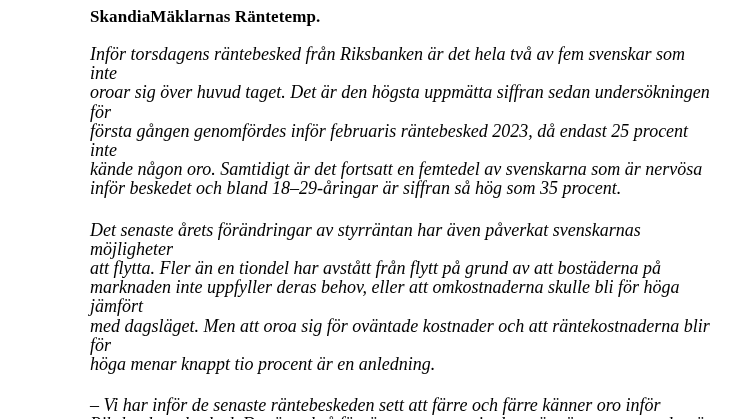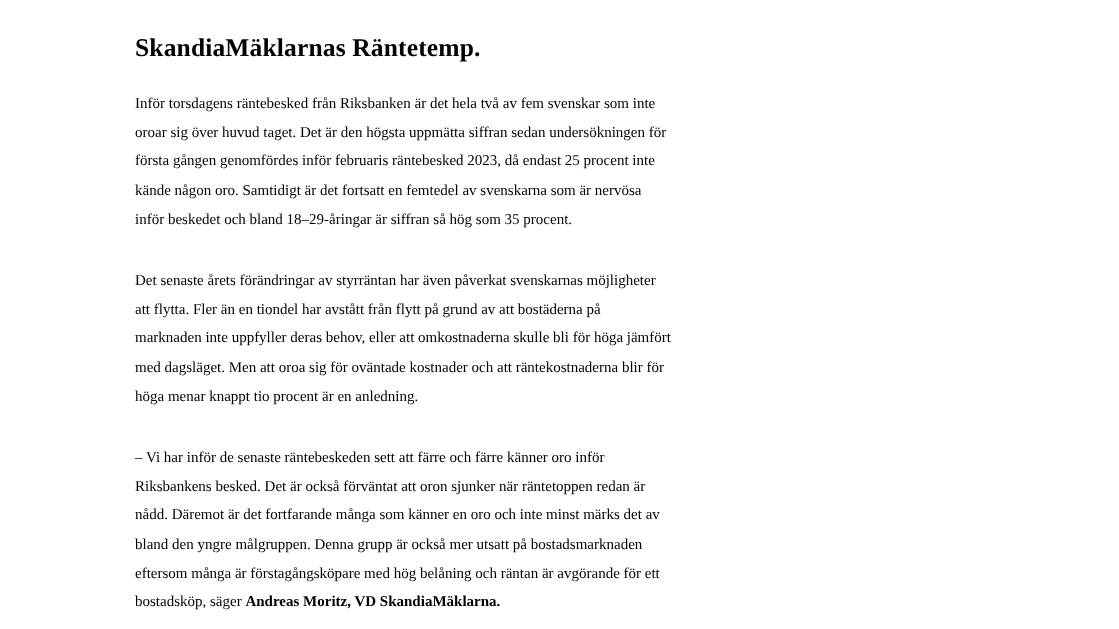--- a/index.html
+++ b/index.html
@@ -13,36 +13,37 @@
     height: 419px;
     overflow: hidden;
     font-family: "Liberation Serif", "DejaVu Serif", serif;
     color: #000000;
     -webkit-font-smoothing: antialiased;
   }
   .page {
     box-sizing: border-box;
     width: 746px;
     height: 419px;
-    padding: 20px 30px 0 90px;
+    padding: 5px 30px 0 90px;
     background: #ffffff;
   }
   .article-title {
     font-size: 17px;
     line-height: 23px;
     font-weight: 700;
     margin: 0 0 17px 0;
     letter-spacing: 0.1px;
   }
   .para {
-    font-size: 10px;
+    font-size: 18px;
     line-height: 19.2px;
     margin: 0 0 22px 0;
     white-space: pre-line;
     max-width: 626px;
+    font-style: italic;
   }
   .para .attribution {
     font-weight: 700;
   }
   .para.cutoff {
     margin-bottom: 0;
   }
 </style>
 </head>
 <body>

